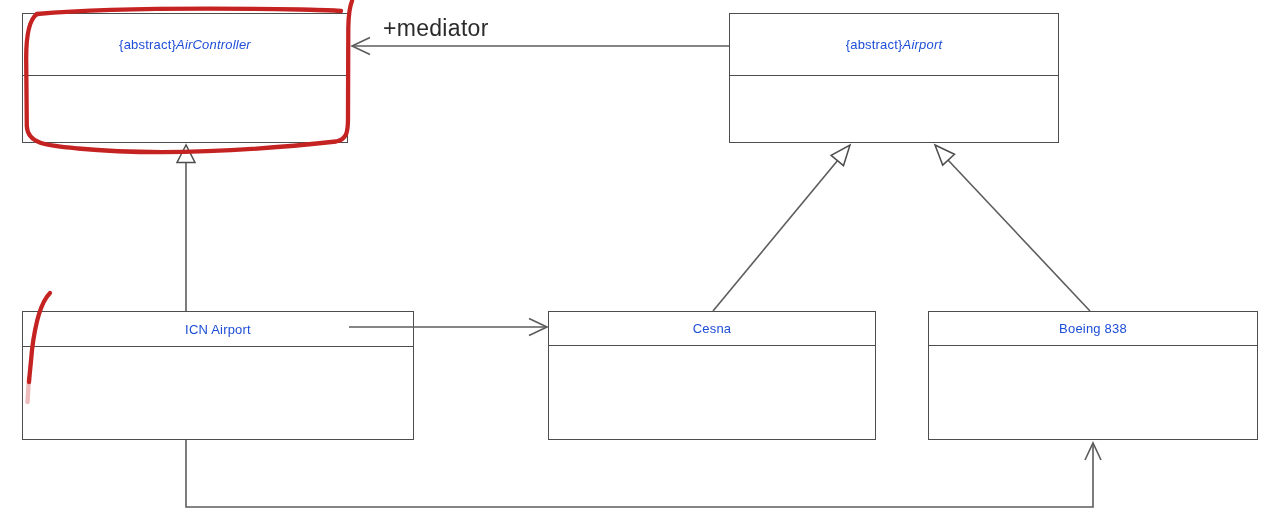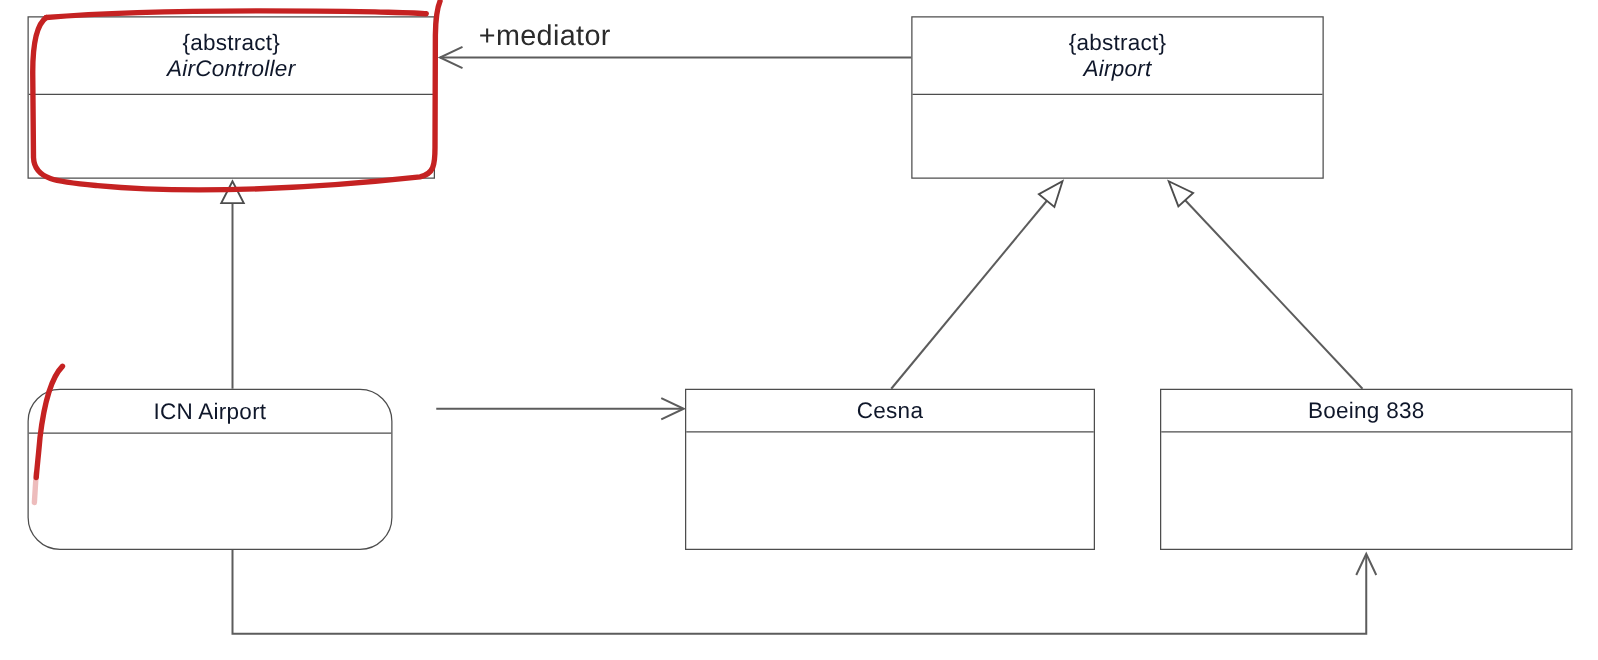--- a/index.html
+++ b/index.html
@@ -19,38 +19,38 @@
     position: absolute;
     box-sizing: border-box;
     border: 1.6px solid #4d4d4d;
     background: #ffffff;
     z-index: 1;
   }
   .class-header {
     box-sizing: border-box;
     border-bottom: 1.8px solid #4d4d4d;
     display: flex;
-    flex-direction: column;
+    flex-direction: row;
     align-items: center;
     justify-content: center;
-    color: #0f172a;
-    font-size: 18px;
+    color: #1d4ed8;
+    font-size: 13px;
     line-height: 21px;
     letter-spacing: 0.2px;
     width: 100%;
   }
   .class-header .stereotype { font-style: normal; }
   .class-header .cname-abstract { font-style: italic; }
   .class-body { flex: 1; }
 
   #box-aircontroller { left: 22px;  top: 13px;  width: 326px; height: 130px; }
   #box-aircontroller .class-header { height: 62px; }
   #box-airplane      { left: 729px; top: 13px;  width: 330px; height: 130px; }
   #box-airplane .class-header { height: 62px; }
-  #box-icn           { left: 22px;  top: 311px; width: 292px; height: 129px; border-radius: 26px; }
+  #box-icn           { left: 22px;  top: 311px; width: 392px; height: 129px; }
   #box-icn .class-header { height: 35px; }
   #box-cesna         { left: 548px; top: 311px; width: 328px; height: 129px; }
   #box-cesna .class-header { height: 34px; text-align: right; }
   #box-boeing        { left: 928px; top: 311px; width: 330px; height: 129px; }
   #box-boeing .class-header { height: 34px; }
 
   #overlay {
     position: absolute;
     left: 0; top: 0;
     width: 1278px;

